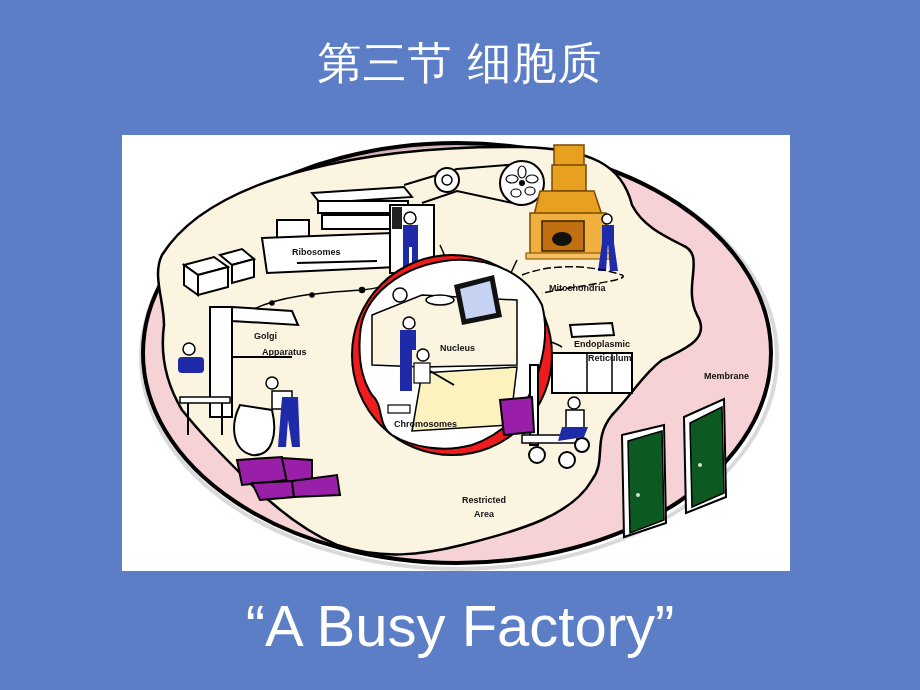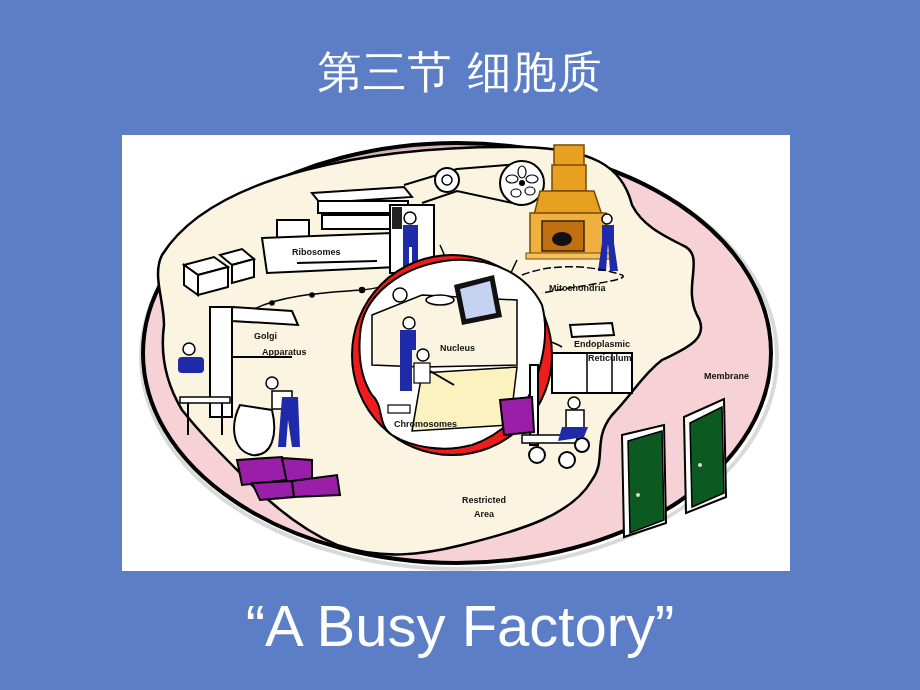--- a/index.html
+++ b/index.html
@@ -3,21 +3,21 @@
   <meta charset="utf-8">
   <style>
     html, body { margin: 0; padding: 0; }
     body {
       width: 920px; height: 690px; overflow: hidden;
       background: #5b7ec6;
       position: relative;
       font-family: "DejaVu Sans", "Liberation Sans", sans-serif;
     }
     .slide-title {
-      position: absolute; left: 0; top: 42px; width: 920px;
+      position: absolute; left: 0; top: 33px; width: 920px;
       text-align: center; color: #ffffff;
       font-family: "DejaVu Sans", sans-serif;
       font-size: 44px; line-height: 60px; letter-spacing: 1px;
     }
     .figure {
       position: absolute; left: 122px; top: 135px;
       width: 668px; height: 436px; background: #ffffff; overflow: hidden;
     }
     .figure svg { display: block; }
     .caption {

